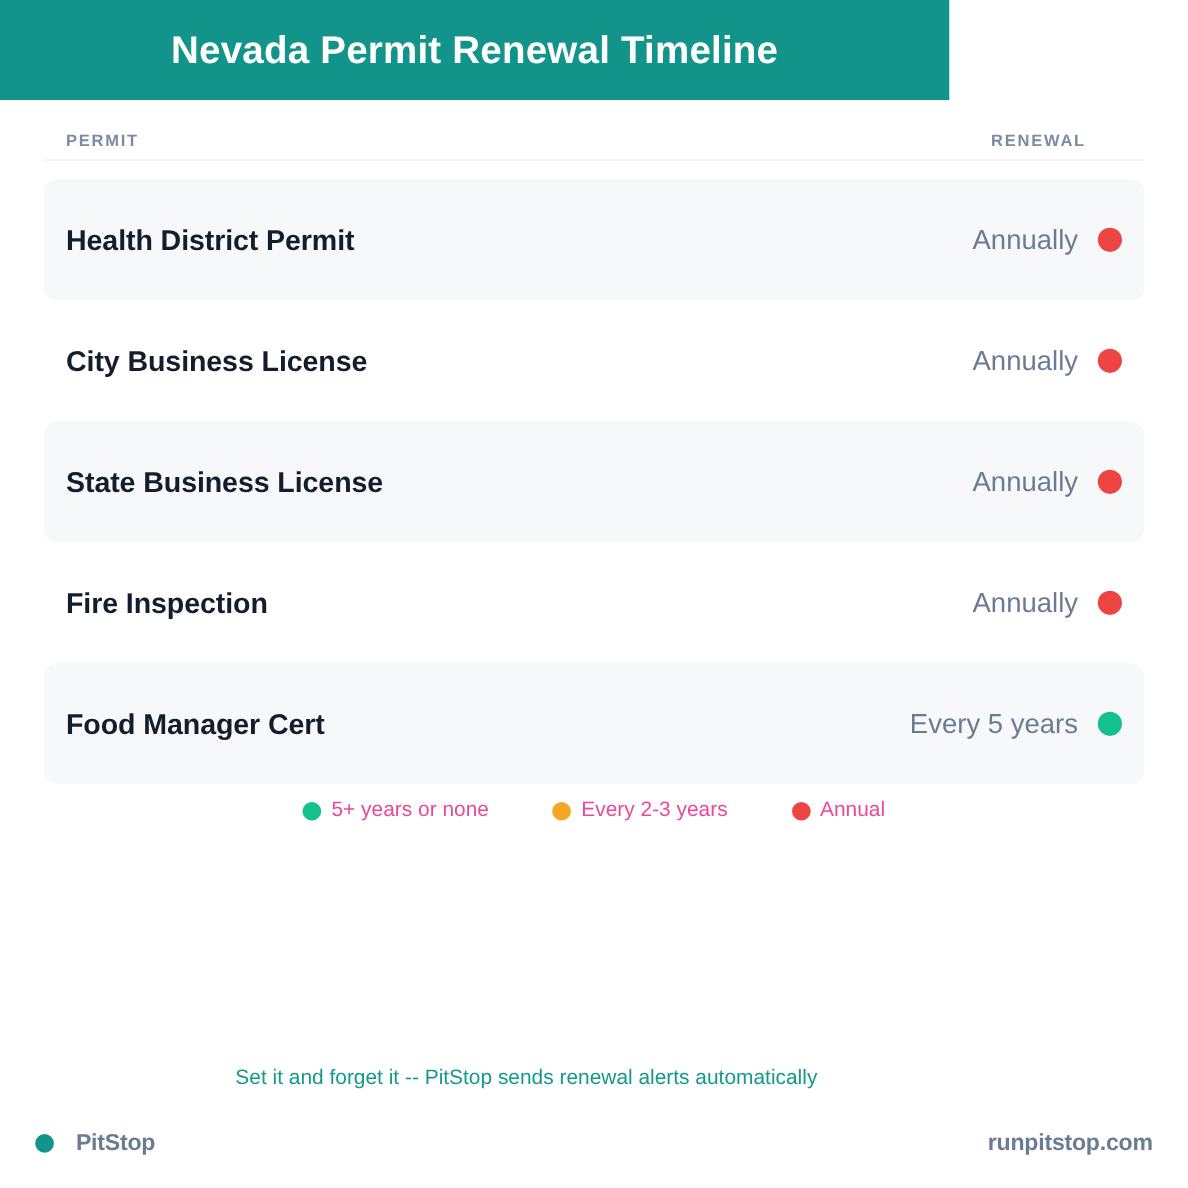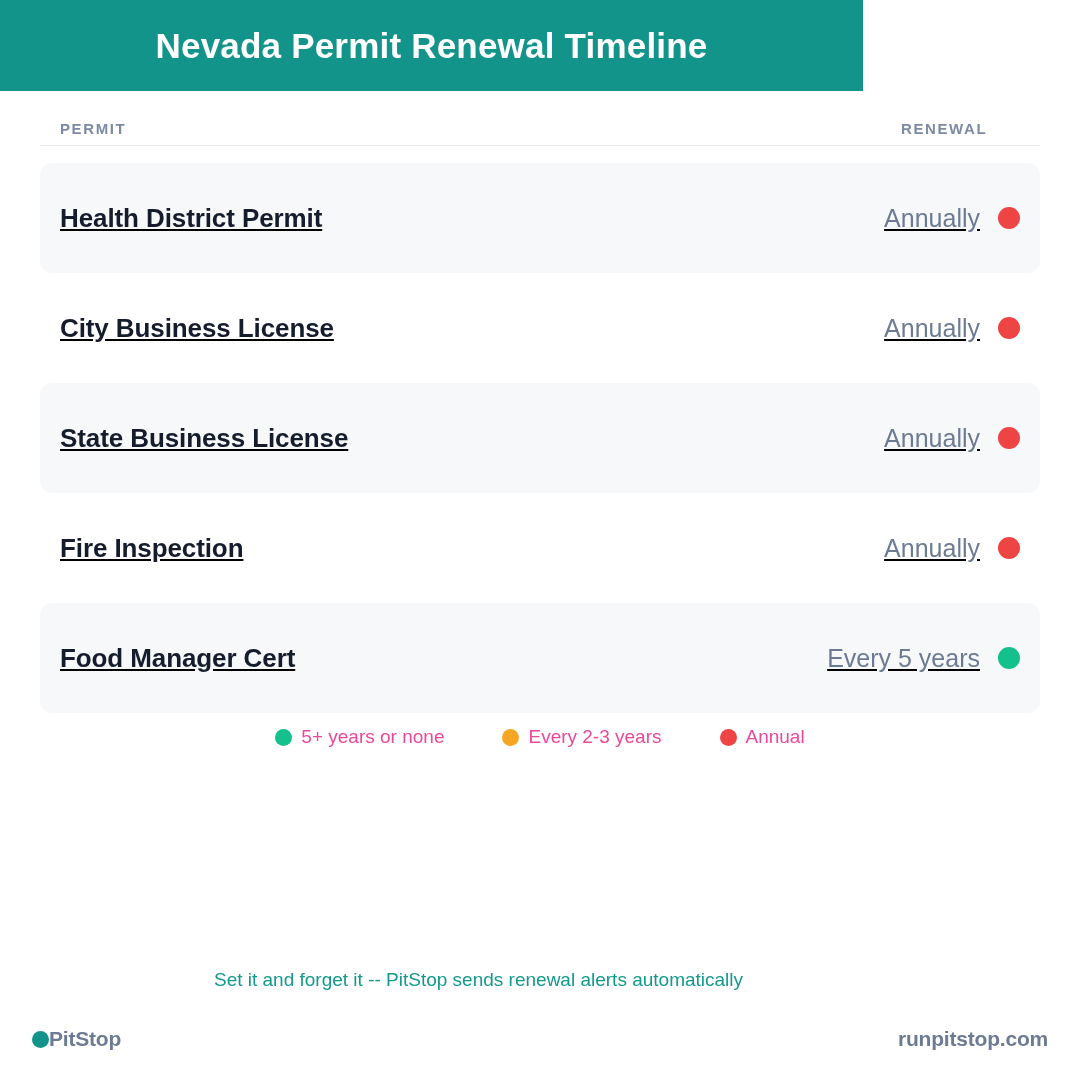--- a/index.html
+++ b/index.html
@@ -29,21 +29,20 @@
     font-weight:bold;
     letter-spacing:0.2px;
     line-height:1;
   }
 
   
   .table-wrap {
     position:absolute;
     left:40px; top:104px;
     width:1000px;
-    text-decoration:underline;
   }
   .col-head {
     position:relative;
     height:41px;
     display:flex; align-items:flex-start;
   }
   .col-head-label {
     position:absolute;
     top:16px;
     font-size:15px;
@@ -135,21 +134,21 @@
     position:absolute;
     left:0; top:1022px;
     width:1080px;
     height:34px;
     padding:0 32px;
     display:flex;
     align-items:center;
     justify-content:space-between;
   }
   .brand {
-    display:flex; align-items:center; gap:0;
+    display:flex; align-items:center; gap:20px;
   }
   .brand-dot {
     width:17px; height:17px; border-radius:50%;
     background:#13948A;
     flex:0 0 auto;
   }
   .brand-name {
     font-size:21px;
     font-weight:bold;
     color:#6C7B93;

